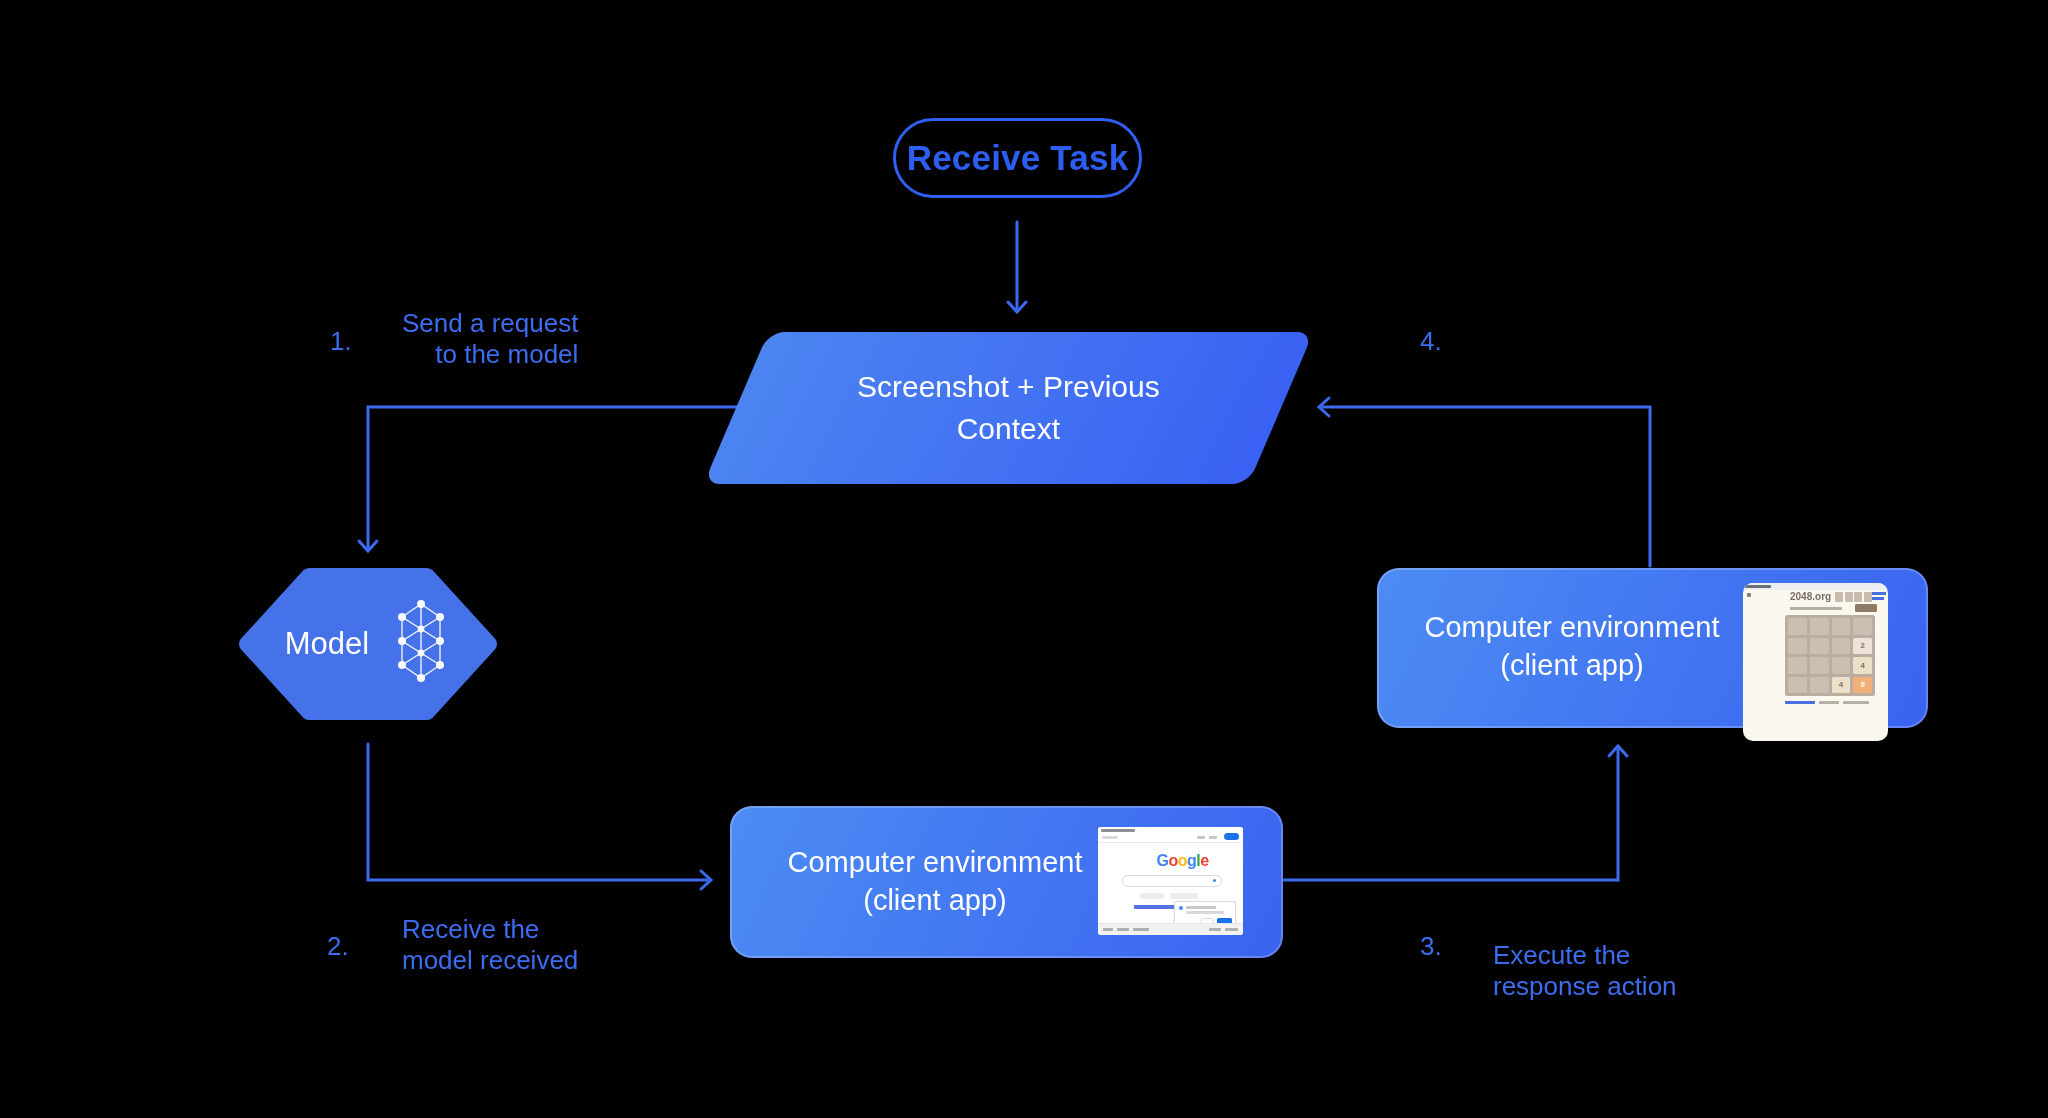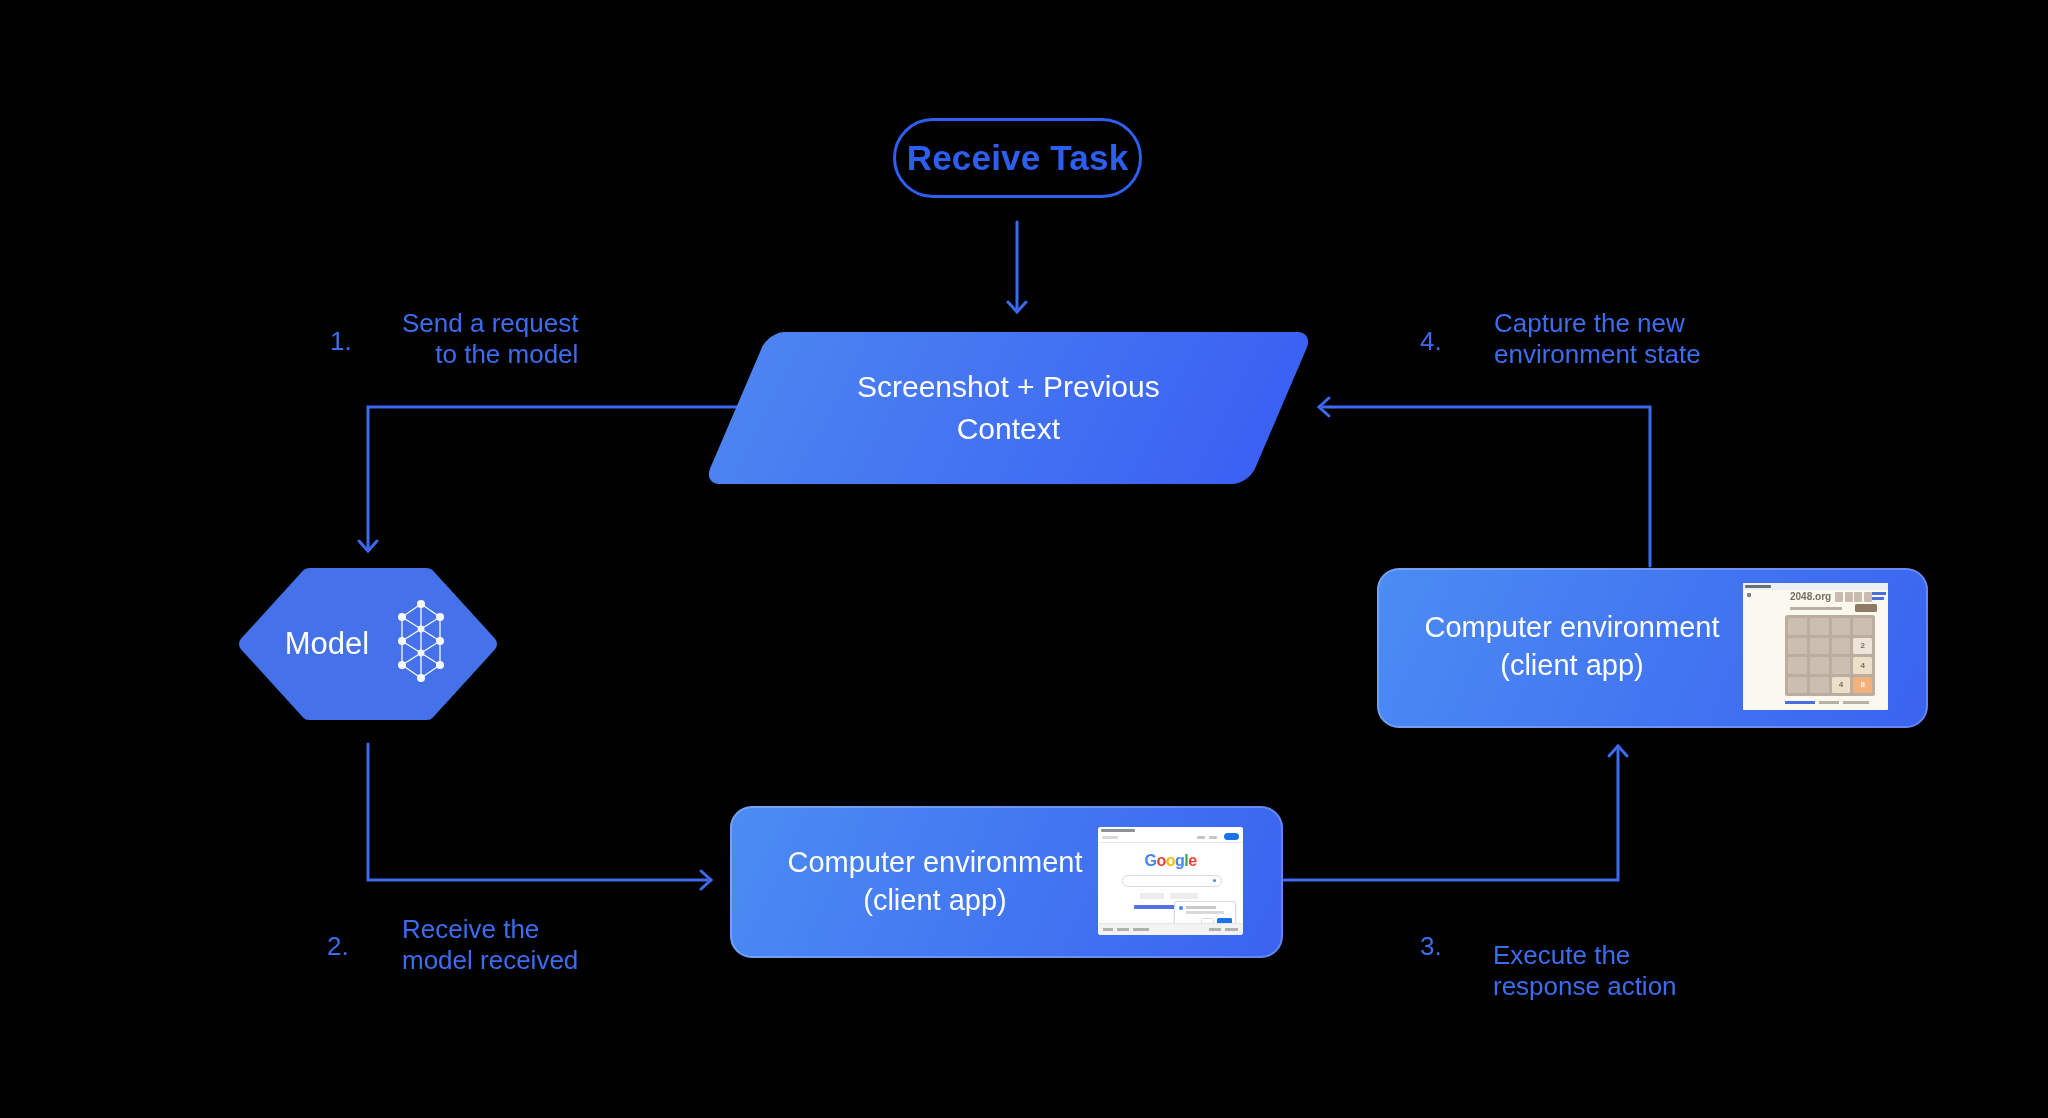--- a/index.html
+++ b/index.html
@@ -59,21 +59,21 @@
   
   #google-thumb{
     left:368px;top:21px;width:145px;height:108px;background:#fff;border-radius:3px;overflow:hidden;
   }
   .gt-chrome{position:absolute;left:0;top:0;width:145px;height:15px;background:#fff;border-bottom:1px solid #e8e8e8;}
   .gt-tabbar{position:absolute;left:3px;top:2px;width:34px;height:3px;background:#8d9196;border-radius:1px;}
   .gt-navdots{position:absolute;left:4px;top:9px;width:16px;height:3px;background:#d7d9dc;border-radius:1px;}
   .gt-bar1{position:absolute;right:38px;top:9px;width:8px;height:3px;background:#c4c6c9;border-radius:1px;}
   .gt-bar2{position:absolute;right:26px;top:9px;width:8px;height:3px;background:#c4c6c9;border-radius:1px;}
   .gt-signin{position:absolute;right:4px;top:6px;width:15px;height:7px;background:#1a73e8;border-radius:3.5px;}
-  .gt-logo{position:absolute;left:0;top:25px;width:145px;text-align:center;font-size:16px;font-weight:700;letter-spacing:-0.5px;}
+  .gt-logo{position:absolute;left:12px;top:25px;width:145px;text-align:center;font-size:16px;font-weight:700;letter-spacing:-0.5px;}
   .gl-blue{color:#4285F4;} .gl-red{color:#EA4335;} .gl-yellow{color:#FBBC05;} .gl-green{color:#34A853;}
   .gt-search{position:absolute;left:24px;top:48px;width:98px;height:10px;border:1px solid #dadce0;border-radius:6px;background:#fff;}
   .gt-mic{position:absolute;right:5px;top:3px;width:3px;height:3px;border-radius:50%;background:#4285F4;}
   .gt-btn1{position:absolute;left:42px;top:66px;width:24px;height:6px;background:#ececec;border-radius:1px;}
   .gt-btn2{position:absolute;left:72px;top:66px;width:28px;height:6px;background:#ececec;border-radius:1px;}
   .gt-offered{position:absolute;left:36px;top:78px;width:74px;height:3.5px;background:#5472E4;border-radius:1px;}
   .gt-dialog{position:absolute;left:76px;top:74px;width:60px;height:27px;background:#fff;border:1px solid #dcdcdc;border-radius:2px;box-shadow:0 1px 2px rgba(0,0,0,.15);}
   .gt-dlg-ico{position:absolute;left:4px;top:4px;width:4px;height:4px;border-radius:50%;background:#4285F4;}
   .gt-dlg-l1{position:absolute;left:11px;top:4px;width:30px;height:2.5px;background:#c9c9c9;}
   .gt-dlg-l2{position:absolute;left:11px;top:9px;width:38px;height:2.5px;background:#d9d9d9;}
@@ -81,21 +81,21 @@
   .gt-dlg-b2{position:absolute;right:3px;top:16px;width:15px;height:7px;background:#1a73e8;border-radius:1.5px;}
   .gt-footer{position:absolute;left:0;bottom:0;width:145px;height:11px;background:#f2f2f2;border-top:1px solid #e6e6e6;}
   .gt-f1{position:absolute;left:5px;top:4px;width:10px;height:2.5px;background:#b0b0b0;}
   .gt-f2{position:absolute;left:19px;top:4px;width:12px;height:2.5px;background:#b0b0b0;}
   .gt-f3{position:absolute;left:35px;top:4px;width:16px;height:2.5px;background:#b0b0b0;}
   .gt-f4{position:absolute;right:22px;top:4px;width:12px;height:2.5px;background:#b0b0b0;}
   .gt-f5{position:absolute;right:5px;top:4px;width:13px;height:2.5px;background:#b0b0b0;}
 
   
   #game-thumb{
-    left:366px;top:15px;width:145px;height:127px;background:#FAF8EF;border-radius:1px;overflow:hidden;
+    left:366px;top:15px;width:145px;height:158px;background:#FAF8EF;border-radius:10px;overflow:hidden;
   }
   .gm-chrome{position:absolute;left:0;top:0;width:145px;height:7px;background:#ECEFF1;}
   .gm-tab{position:absolute;left:2px;top:2px;width:26px;height:3px;background:#6a6f73;border-radius:1px;}
   .gm-winico{position:absolute;left:4px;top:10px;width:4px;height:4px;background:#7c8288;border-radius:1px;}
   .gm-title{position:absolute;left:47px;top:8px;font-size:10px;font-weight:700;color:#776E65;}
   .gm-score{position:absolute;top:9px;width:8px;height:10px;background:#C9BCAE;border-radius:1px;}
   .gm-link-t1{position:absolute;left:129px;top:9px;width:14px;height:2.5px;background:#4A6EE0;}
   .gm-link-t2{position:absolute;left:129px;top:14px;width:12px;height:2.5px;background:#4A6EE0;}
   .gm-sub{position:absolute;left:47px;top:24px;width:52px;height:3px;background:#B9B0A5;}
   .gm-newgame{position:absolute;left:112px;top:21px;width:22px;height:8px;background:#8F7A66;border-radius:1.5px;}
@@ -201,24 +201,20 @@
     <div>model received</div>
   </div>
 
   <span class="abs step-num" id="step3-num">3.</span>
   <div class="abs step-text" id="step3-text">
     <div>Execute the</div>
     <div>response action</div>
   </div>
 
   <span class="abs step-num" id="step4-num">4.</span>
-  <div class="abs step-text" id="step4-text">
-    <div>Capture the new</div>
-    <div>environment state</div>
-  </div>
 
   <div class="abs env-box" id="env-execute">
     <div class="env-text">
       <div>Computer environment</div>
       <div>(client app)</div>
     </div>
 
     <div class="abs" id="google-thumb">
       <div class="gt-chrome">
         <div class="gt-tabbar"></div>

